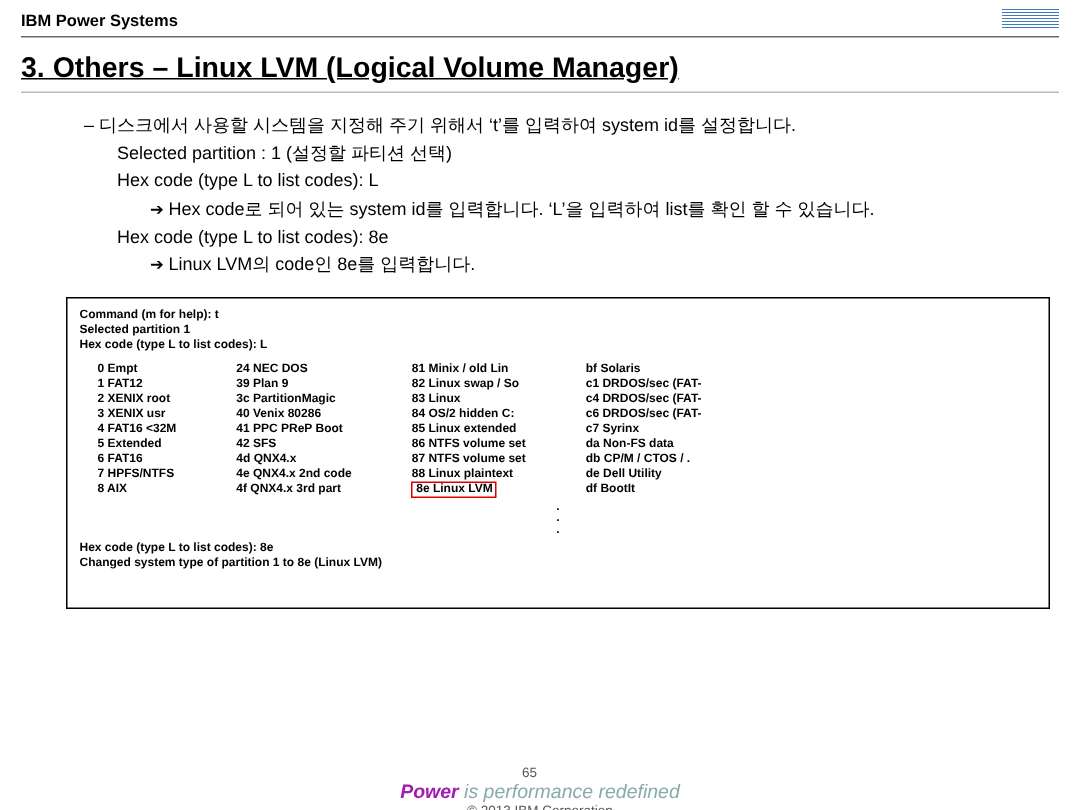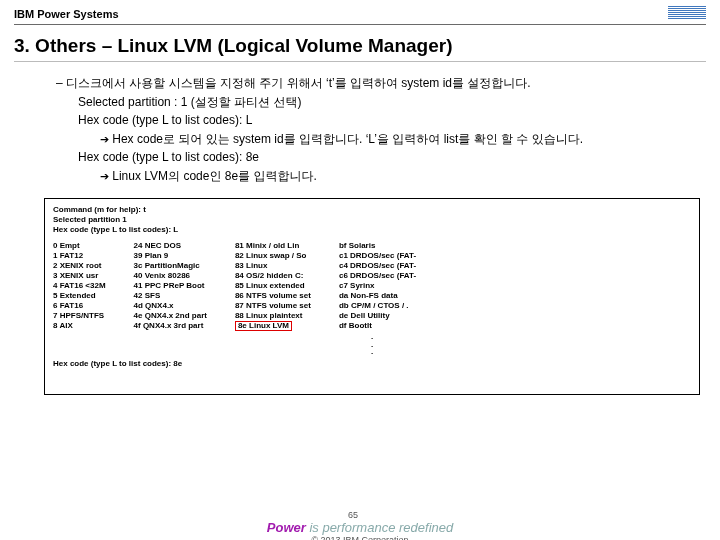--- a/index.html
+++ b/index.html
@@ -36,20 +36,21 @@
     background: repeating-linear-gradient(
       to bottom, #4178be 0 1px, transparent 1px 2px
     );
     -webkit-mask: linear-gradient(#000,#000);
   }
   .rule { border: 0; border-top: 1px solid #6a6a6a; margin: 2px 14px 0 14px; }
   .title {
     font-size: 19px;
     font-weight: bold;
     padding: 10px 14px 4px 14px;
+    text-decoration: underline;
   }
   .rule2 { border: 0; border-top: 1px solid #bbb; margin: 0 14px; }
   .content { padding: 12px 28px 0 34px; font-size: 12px; line-height: 1.55; }
   .h2 { font-size: 14px; font-weight: normal; margin-bottom: 4px; }
   .sqbullet::before { content: "▪ "; color: #000; font-size: 11px; }
   .sub { padding-left: 22px; }
   .dash::before { content: "– "; }
   .arrow::before { content: "➔ "; font-size: 11px; }
   .indent1 { padding-left: 22px; }
   .indent2 { padding-left: 44px; }
@@ -60,21 +61,21 @@
     font-size: 8px;
     line-height: 1.25;
   }
   .term-top { font-weight: bold; margin-bottom: 6px; }
   .cols {
     display: flex;
     gap: 28px;
     font-weight: bold;
   }
   .col { white-space: nowrap; }
-  .col .row { display: block; }
+  .col .row { display: block; margin-left: 12px; }
   .hl {
     display: inline-block;
     border: 1.5px solid #d00;
     padding: 0 2px;
     line-height: 1.1;
   }
   .dots { text-align: center; font-weight: bold; letter-spacing: 0; line-height: 0.9; margin-top: 2px; }
   .term-bot { font-weight: bold; margin-top: 4px; }
   .footer {
     position: absolute;
@@ -136,21 +137,21 @@
         <span class="row">8  AIX</span>
       </div>
       <div class="col">
         <span class="row">24  NEC DOS</span>
         <span class="row">39  Plan 9</span>
         <span class="row">3c  PartitionMagic</span>
         <span class="row">40  Venix 80286</span>
         <span class="row">41  PPC PReP Boot</span>
         <span class="row">42  SFS</span>
         <span class="row">4d  QNX4.x</span>
-        <span class="row">4e  QNX4.x 2nd part</span>
+        <span class="row">4e  QNX4.x 2nd code</span>
         <span class="row">4f  QNX4.x 3rd part</span>
       </div>
       <div class="col">
         <span class="row">81  Minix / old Lin</span>
         <span class="row">82  Linux swap / So</span>
         <span class="row">83  Linux</span>
         <span class="row">84  OS/2 hidden C:</span>
         <span class="row">85  Linux extended</span>
         <span class="row">86  NTFS volume set</span>
         <span class="row">87  NTFS volume set</span>
@@ -165,20 +166,21 @@
         <span class="row">c7  Syrinx</span>
         <span class="row">da  Non-FS data</span>
         <span class="row">db  CP/M / CTOS / .</span>
         <span class="row">de  Dell Utility</span>
         <span class="row">df  BootIt</span>
       </div>
     </div>
   <div class="dots">.<br>.<br>.</div>
   <div class="term-bot">
     <div>Hex code (type L to list codes): 8e</div>
+    <div>Changed system type of partition 1 to 8e (Linux LVM)</div>
   </div>
 </div>
 
 <div class="footer">
   <span class="pagenum">65</span>
   <span class="slogan">
     <b>Power</b><span> is performance redefined</span>
   </span>
   <span class="copy">© 2013 IBM Corporation</span>
 </div>

